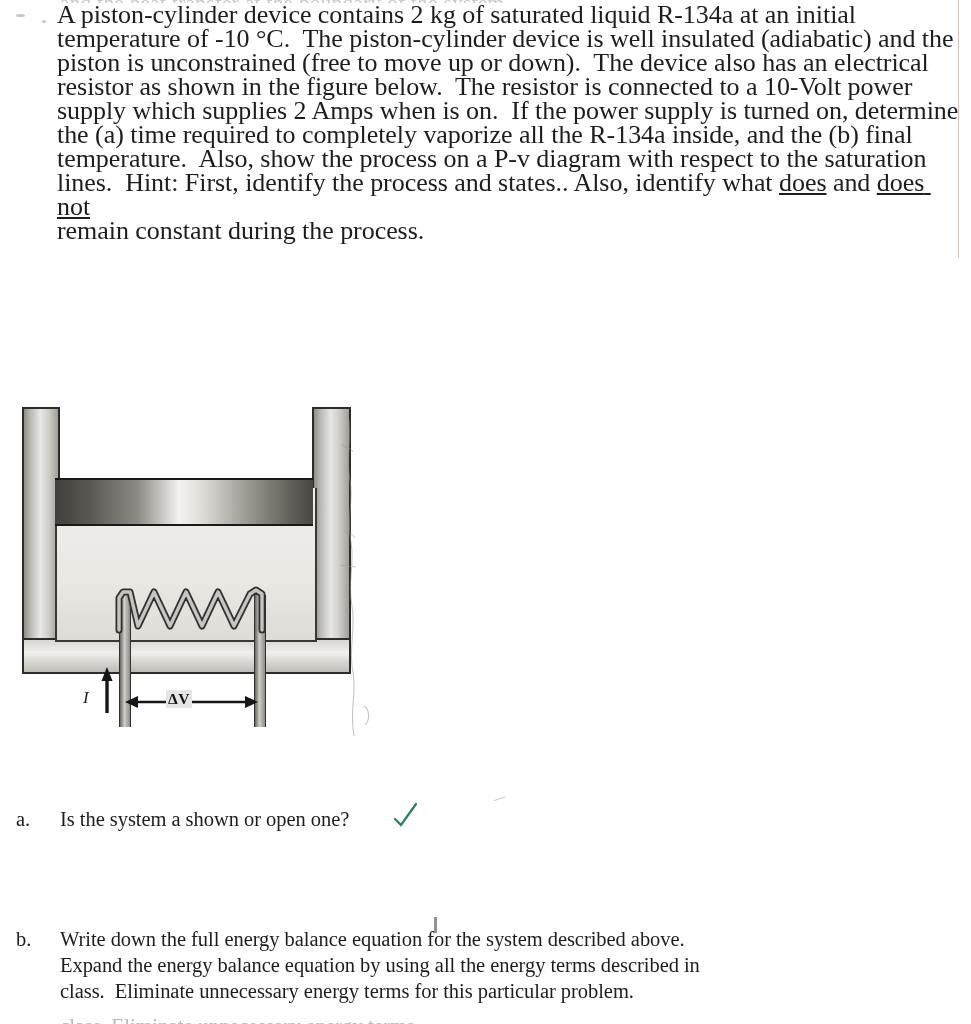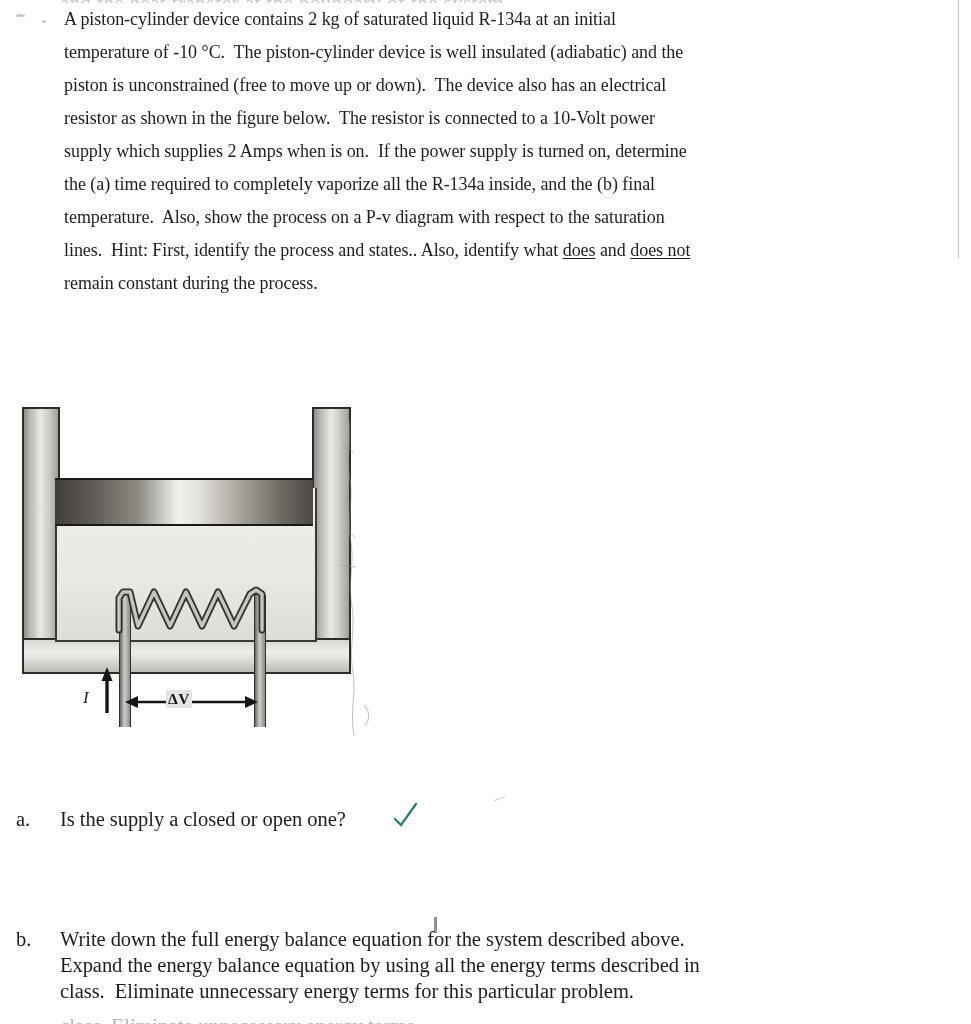--- a/index.html
+++ b/index.html
@@ -62,25 +62,25 @@
   
   .speck {
     position: absolute;
     background: #c7c7c7;
     border-radius: 50%;
   }
 
   
   #statement {
     position: absolute;
-    left: 64px;
+    left: 57px;
     top: 3px;
     width: 905px;
-    font-size: 18px;
-    line-height: 33px;
+    font-size: 26px;
+    line-height: 24px;
     text-align: left;
     white-space: pre-wrap;
     letter-spacing: -0.05px;
   }
   #statement .first-line { text-indent: 6px; }
   .u { text-decoration: underline; text-underline-offset: 2px; }
 
   
   #figure {
     position: absolute;
@@ -274,21 +274,21 @@
                C16,220 8,240 13,262 C17,284 9,300 14,326" fill="none" stroke="#9a958c" stroke-width="1.1"></path>
       <path d="M2,34 C6,40 10,36 13,42" fill="none" stroke="#9a958c" stroke-width="1"></path>
       <path d="M4,120 C8,126 12,122 15,128" fill="none" stroke="#9a958c" stroke-width="1"></path>
       <path d="M0,155 L16,157" fill="none" stroke="#9a958c" stroke-width="1"></path>
       <path d="M24,296 C30,300 30,310 25,315" fill="none" stroke="#9a958c" stroke-width="1.1"></path>
     </svg>
   </div>
 
   <div class="qitem" id="q-a">
     <span class="marker">a.</span>
-    <span class="qbody">Is the supply a closed or open one?</span>
+    <span class="qbody">Is the system a shown or open one?</span>
   </div>
   <svg class="checkmark" viewBox="0 0 26 26">
     <path d="M3,17 L9,23 L24,2" fill="none" stroke="#2e7d5b" stroke-width="2.2" stroke-linecap="round"></path>
   </svg>
   <div class="pen-mark-a"></div>
 
   <div class="qitem" id="q-b">
     <span class="marker">b.</span>
     <span class="qbody">Write down the full energy balance equation for the system described above.
 Expand the energy balance equation by using all the energy terms described in

